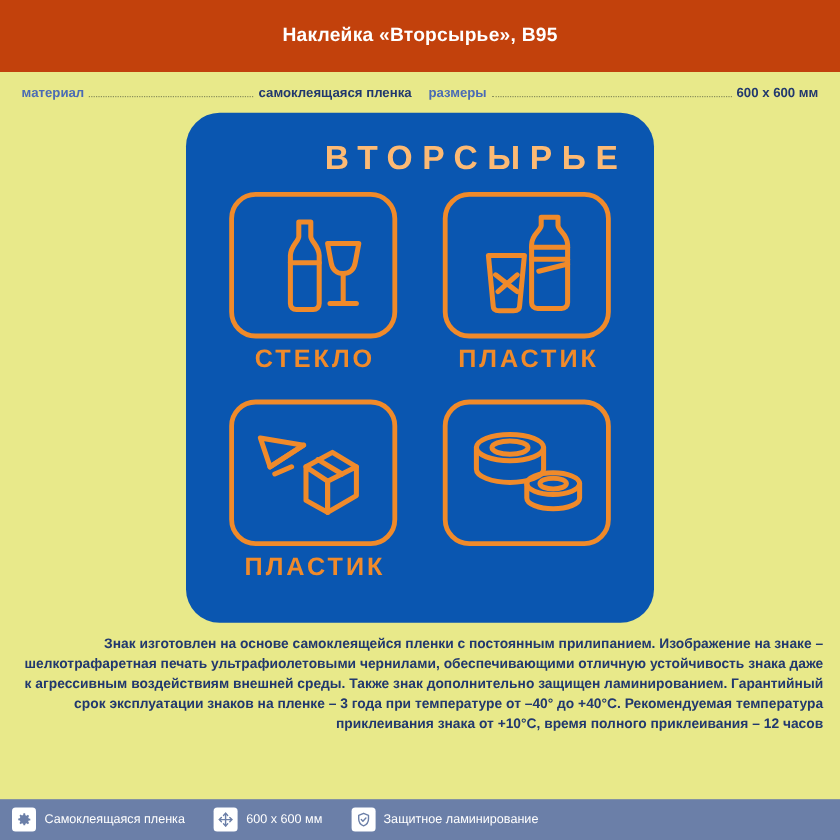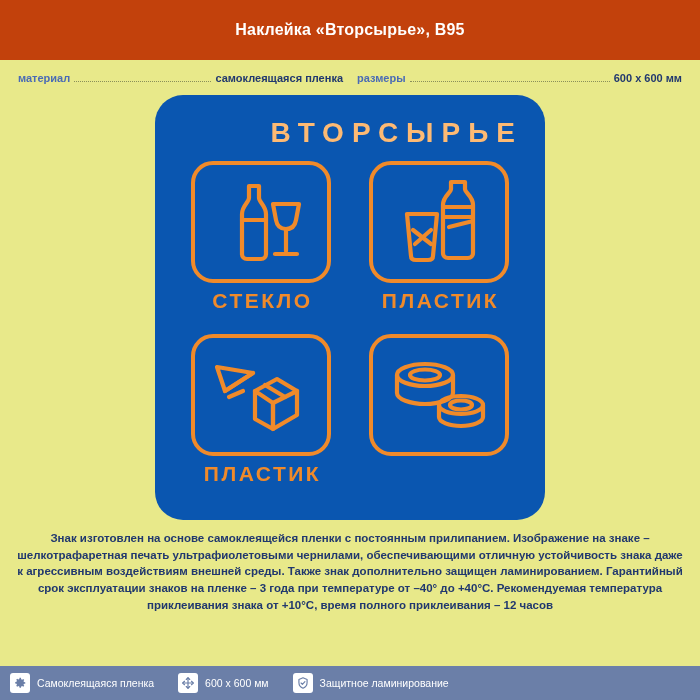--- a/index.html
+++ b/index.html
@@ -122,21 +122,21 @@
     padding-left: 3px;
   }
 
   
   .desc {
     padding: 10px 14px 0 14px;
     color: #21386e;
     font-size: 11.5px;
     font-weight: bold;
     line-height: 1.45;
-    text-align: center;
+    text-align: right;
   }
 
   
   .footer {
     position: absolute;
     left: 0;
     bottom: 0;
     width: 700px;
     height: 34px;
     background: #6b7fa8;

